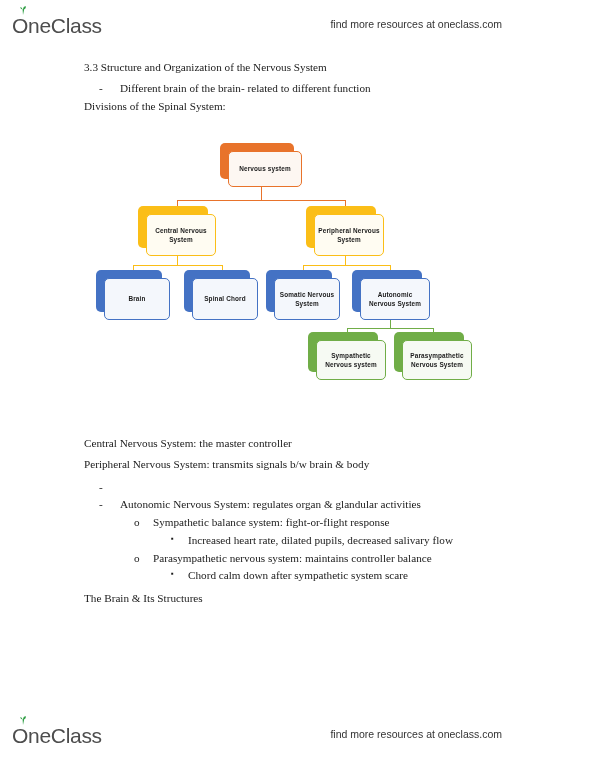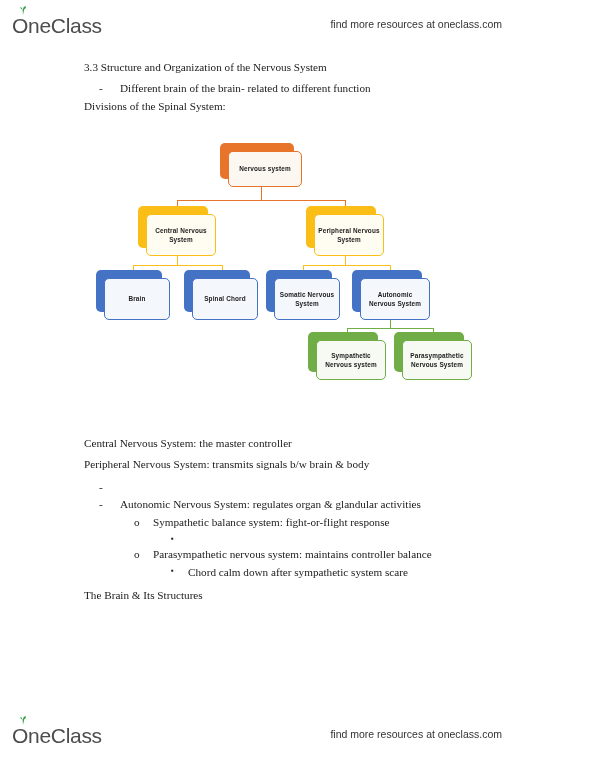--- a/index.html
+++ b/index.html
@@ -256,20 +256,21 @@
   <div class="bullet-line lvl1">
     <span class="marker">-</span>
     <span>Autonomic Nervous System: regulates organ &amp; glandular activities</span>
   </div>
   <div class="bullet-line lvl2">
     <span class="marker">o</span>
     <span>Sympathetic balance system: fight-or-flight response</span>
   </div>
   <div class="bullet-line lvl3">
     <span class="marker">▪</span>
+    <span>Increased heart rate, dilated pupils, decreased salivary flow</span>
   </div>
   <div class="bullet-line lvl2">
     <span class="marker">o</span>
     <span>Parasympathetic nervous system: maintains controller balance</span>
   </div>
   <div class="bullet-line lvl3">
     <span class="marker">▪</span>
     <span>Chord calm down after sympathetic system scare</span>
   </div>
 

